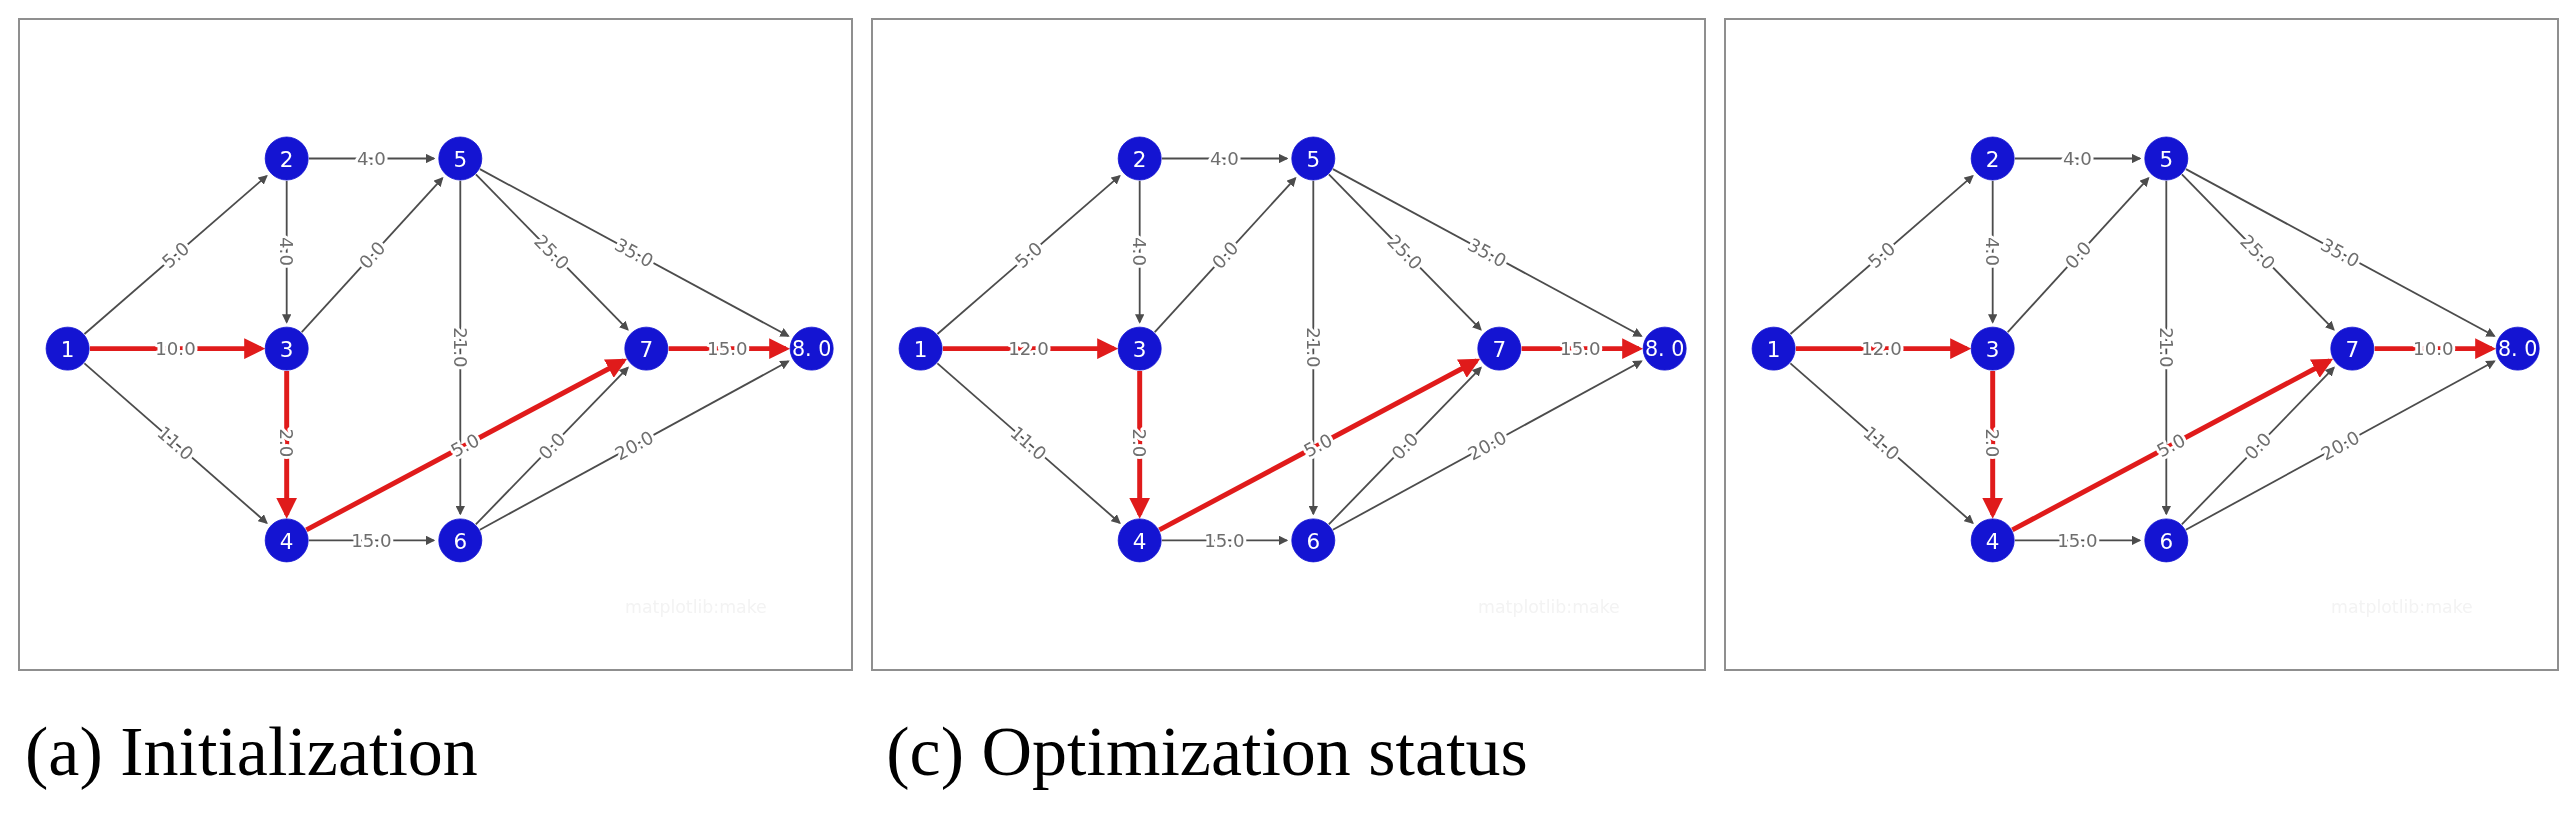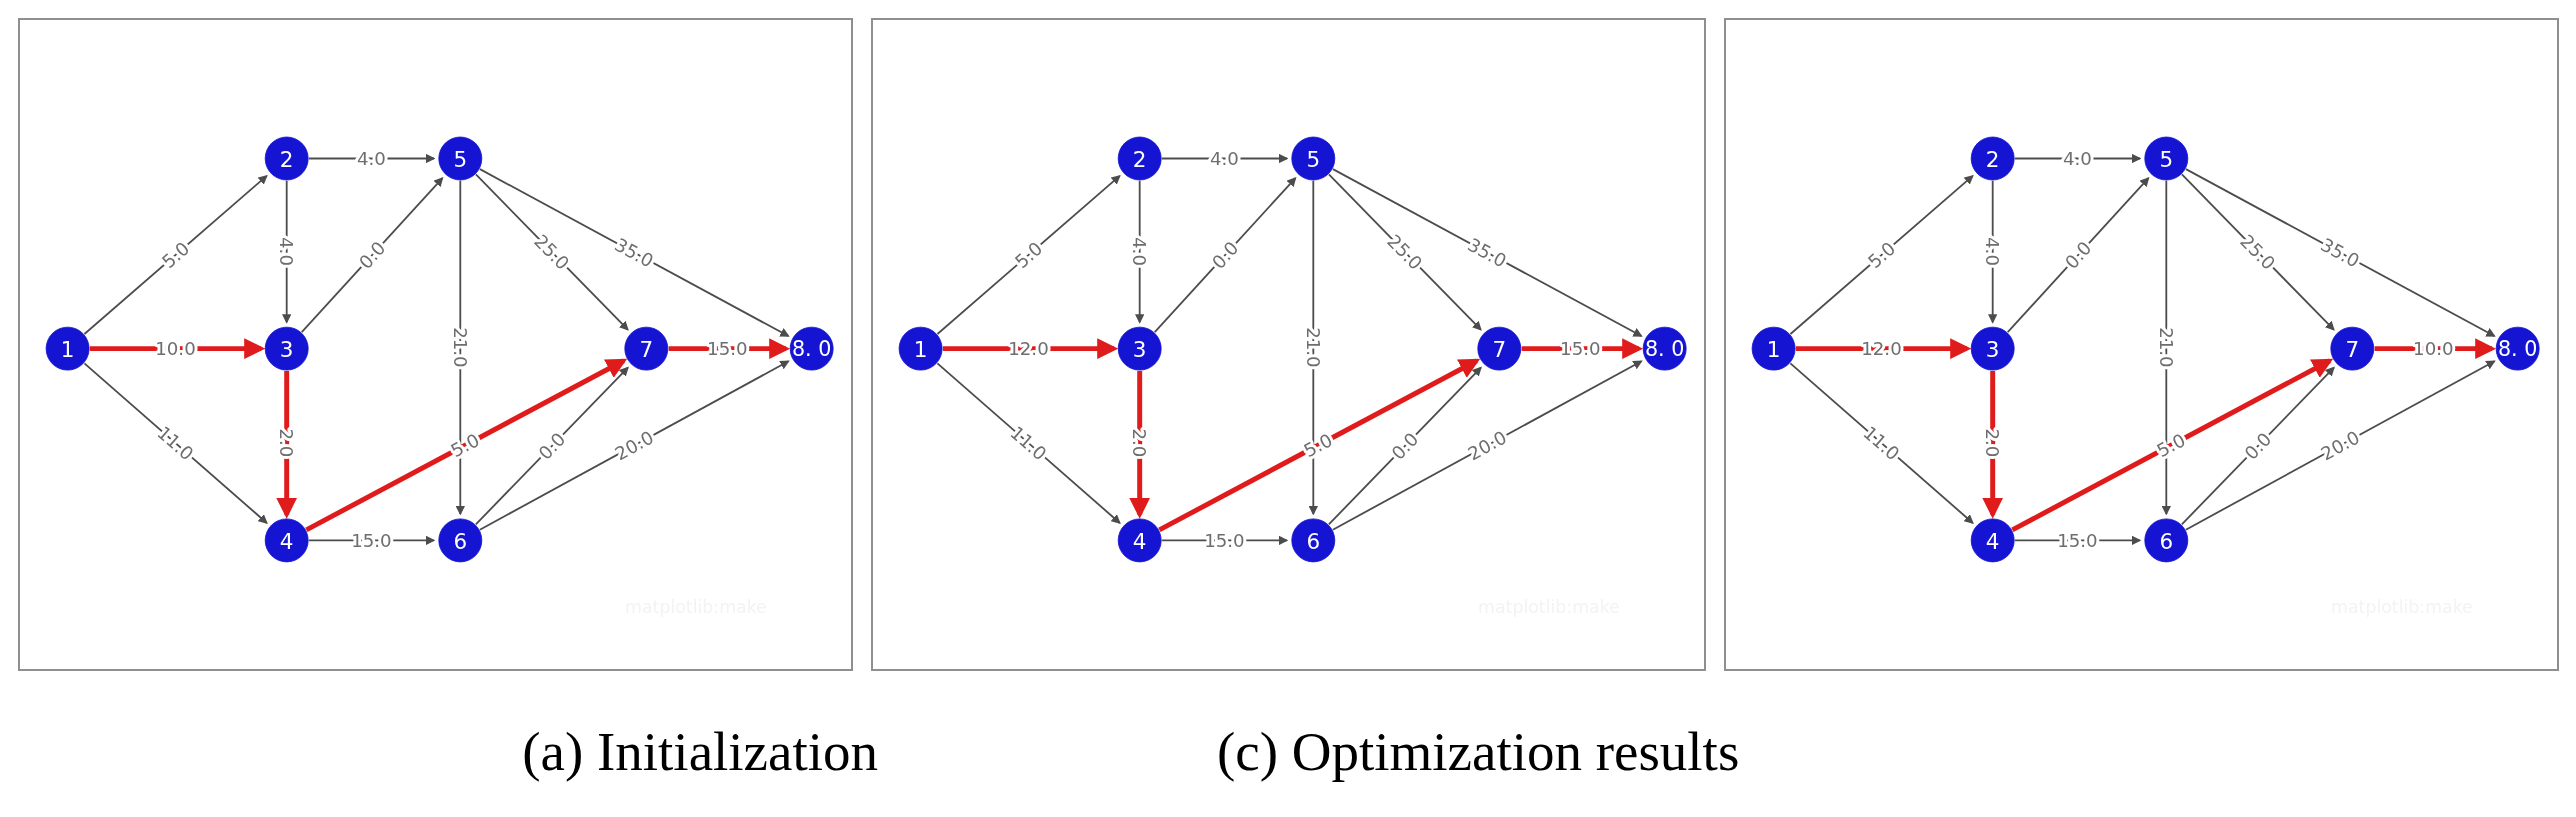--- a/index.html
+++ b/index.html
@@ -44,22 +44,22 @@
   }
   .captions{
     position:absolute;
     left:0;top:685px;
     width:2576px;height:133px;
     display:flex;
     flex-direction:row;
   }
   .caption{
     width:853px;
-    text-align:right;
-    font-size:55px;
+    text-align:left;
+    font-size:70px;
     font-family:"Liberation Serif", serif;
     color:#000000;
     line-height:133px;
     white-space:nowrap;
   }
   .cap-a{padding-left:25px;}
   .cap-b{padding-left:0px;}
   .cap-c{padding-left:8.3px;}
 
   text.node-label{
@@ -353,17 +353,17 @@
             <text x="960" y="401" class="node-label wide">8. 0</text>
           </g>
           <text x="820" y="712" class="watermark">matplotlib:make</text>
         </svg>
     </div>
 
   </div>
 
   <div class="captions">
     <div class="caption cap-a">(a) Initialization</div>
-    <div class="caption cap-c">(c) Optimization results</div>
+    <div class="caption cap-c">(c) Optimization status</div>
   </div>
 
 </div>
 
 
 </body></html>

